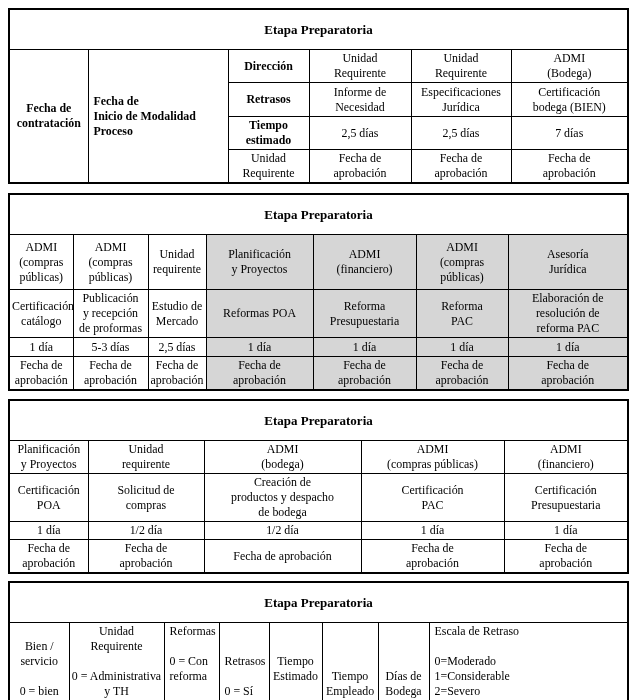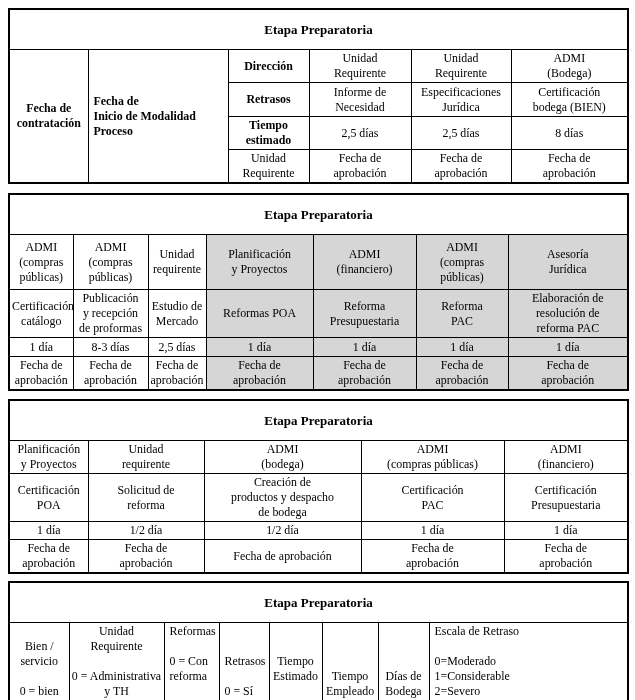--- a/index.html
+++ b/index.html
@@ -90,21 +90,21 @@
       <td>Especificaciones
 Jurídica</td>
       <td>Certificación
 bodega (BIEN)</td>
     </tr>
     <tr class="t1r3">
       <td class="b">Tiempo
 estimado</td>
       <td>2,5 días</td>
       <td>2,5 días</td>
-      <td>8 días</td>
+      <td>7 días</td>
     </tr>
     <tr class="t1r4">
       <td>Unidad
 Requirente</td>
       <td>Fecha de
 aprobación</td>
       <td>Fecha de
 aprobación</td>
       <td>Fecha de
 aprobación</td>
@@ -157,21 +157,21 @@
       <td class="shade">Reforma
 Presupuestaria</td>
       <td class="shade">Reforma
 PAC</td>
       <td class="shade">Elaboración de
 resolución de
 reforma PAC</td>
     </tr>
     <tr class="t2r3">
       <td>1 día</td>
-      <td>8-3 días</td>
+      <td>5-3 días</td>
       <td>2,5 días</td>
       <td class="shade">1 día</td>
       <td class="shade">1 día</td>
       <td class="shade">1 día</td>
       <td class="shade">1 día</td>
     </tr>
     <tr class="t2r4">
       <td>Fecha de
 aprobación</td>
       <td>Fecha de
@@ -211,21 +211,21 @@
 (bodega)</td>
       <td>ADMI
 (compras públicas)</td>
       <td>ADMI
 (financiero)</td>
     </tr>
     <tr class="t3r2">
       <td>Certificación
 POA</td>
       <td>Solicitud de
-reforma</td>
+compras</td>
       <td>Creación de
 productos y despacho
 de bodega</td>
       <td>Certificación
 PAC</td>
       <td>Certificación
 Presupuestaria</td>
     </tr>
     <tr class="t3r3">
       <td>1 día</td>

